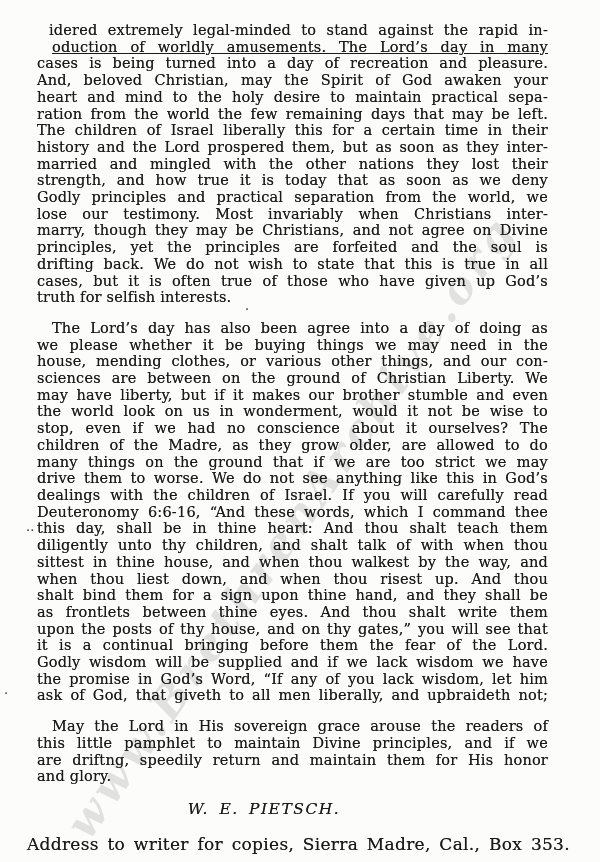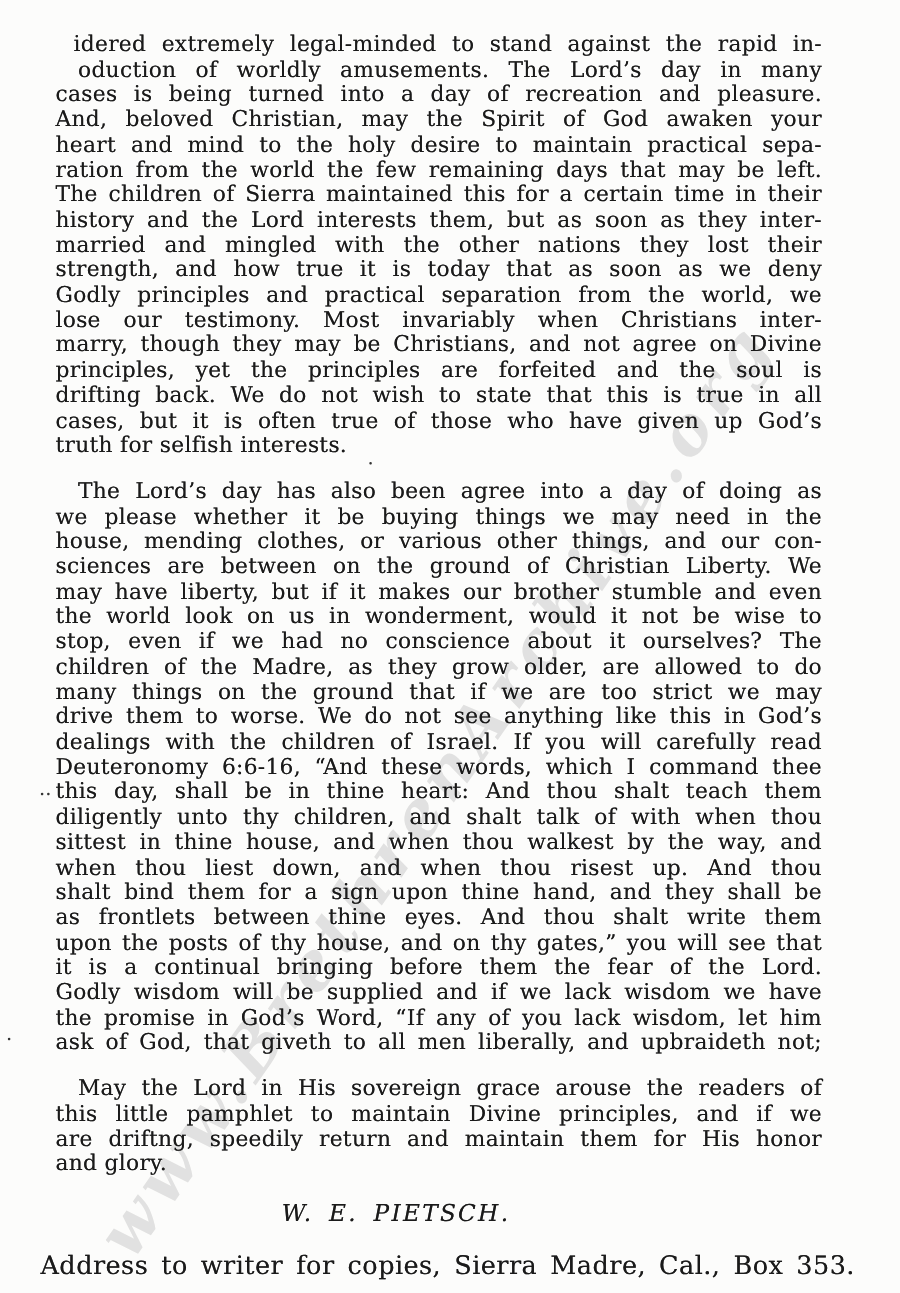--- a/index.html
+++ b/index.html
@@ -47,21 +47,21 @@
     letter-spacing:0.2px;
     white-space:nowrap;
     text-align:justify;
     text-align-last:justify;
     text-shadow:0 0 0.4px rgba(20,20,20,0.7);
   }
   
   .line.noj { text-align-last:left; }
   
   .para-0 .line:nth-child(1) { padding-left:12px; }
-  .para-0 .line:nth-child(2) { padding-left:15px; }
+  .para-0 .line:nth-child(2) { padding-left:15px;text-decoration:underline; }
   
   .ind { padding-left:15px; }
   .para-2 { margin-bottom:12px; }
   #signature-line {
     position:relative; z-index:1;
     padding-right:72px;
     margin-top:15px;
     text-align:center;
     font-size:15.5px;
     letter-spacing:1.5px;
@@ -97,22 +97,22 @@
 
   <div id="text-column">
 
   <div class="para para-0">
         <div class="line">idered extremely legal-minded to stand against the rapid in-</div>
         <div class="line">oduction of worldly amusements.  The Lord’s day in many</div>
         <div class="line">cases is being turned into a day of recreation and pleasure.</div>
         <div class="line">And, beloved Christian, may the Spirit of God awaken your</div>
         <div class="line">heart and mind to the holy desire to maintain practical sepa-</div>
         <div class="line">ration from the world the few remaining days that may be left.</div>
-        <div class="line">The children of Sierra maintained this for a certain time in their</div>
-        <div class="line">history and the Lord interests them, but as soon as they inter-</div>
+        <div class="line">The children of Israel liberally this for a certain time in their</div>
+        <div class="line">history and the Lord prospered them, but as soon as they inter-</div>
         <div class="line">married and mingled with the other nations they lost their</div>
         <div class="line">strength, and how true it is today that as soon as we deny</div>
         <div class="line">Godly principles and practical separation from the world, we</div>
         <div class="line">lose our testimony.  Most invariably when Christians inter-</div>
         <div class="line">marry, though they may be Christians, and not agree on Divine</div>
         <div class="line">principles, yet the principles are forfeited and the soul is</div>
         <div class="line">drifting back.  We do not wish to state that this is true in all</div>
         <div class="line">cases, but it is often true of those who have given up God’s</div>
         <div class="line noj">truth for selfish interests.</div>
       </div>

